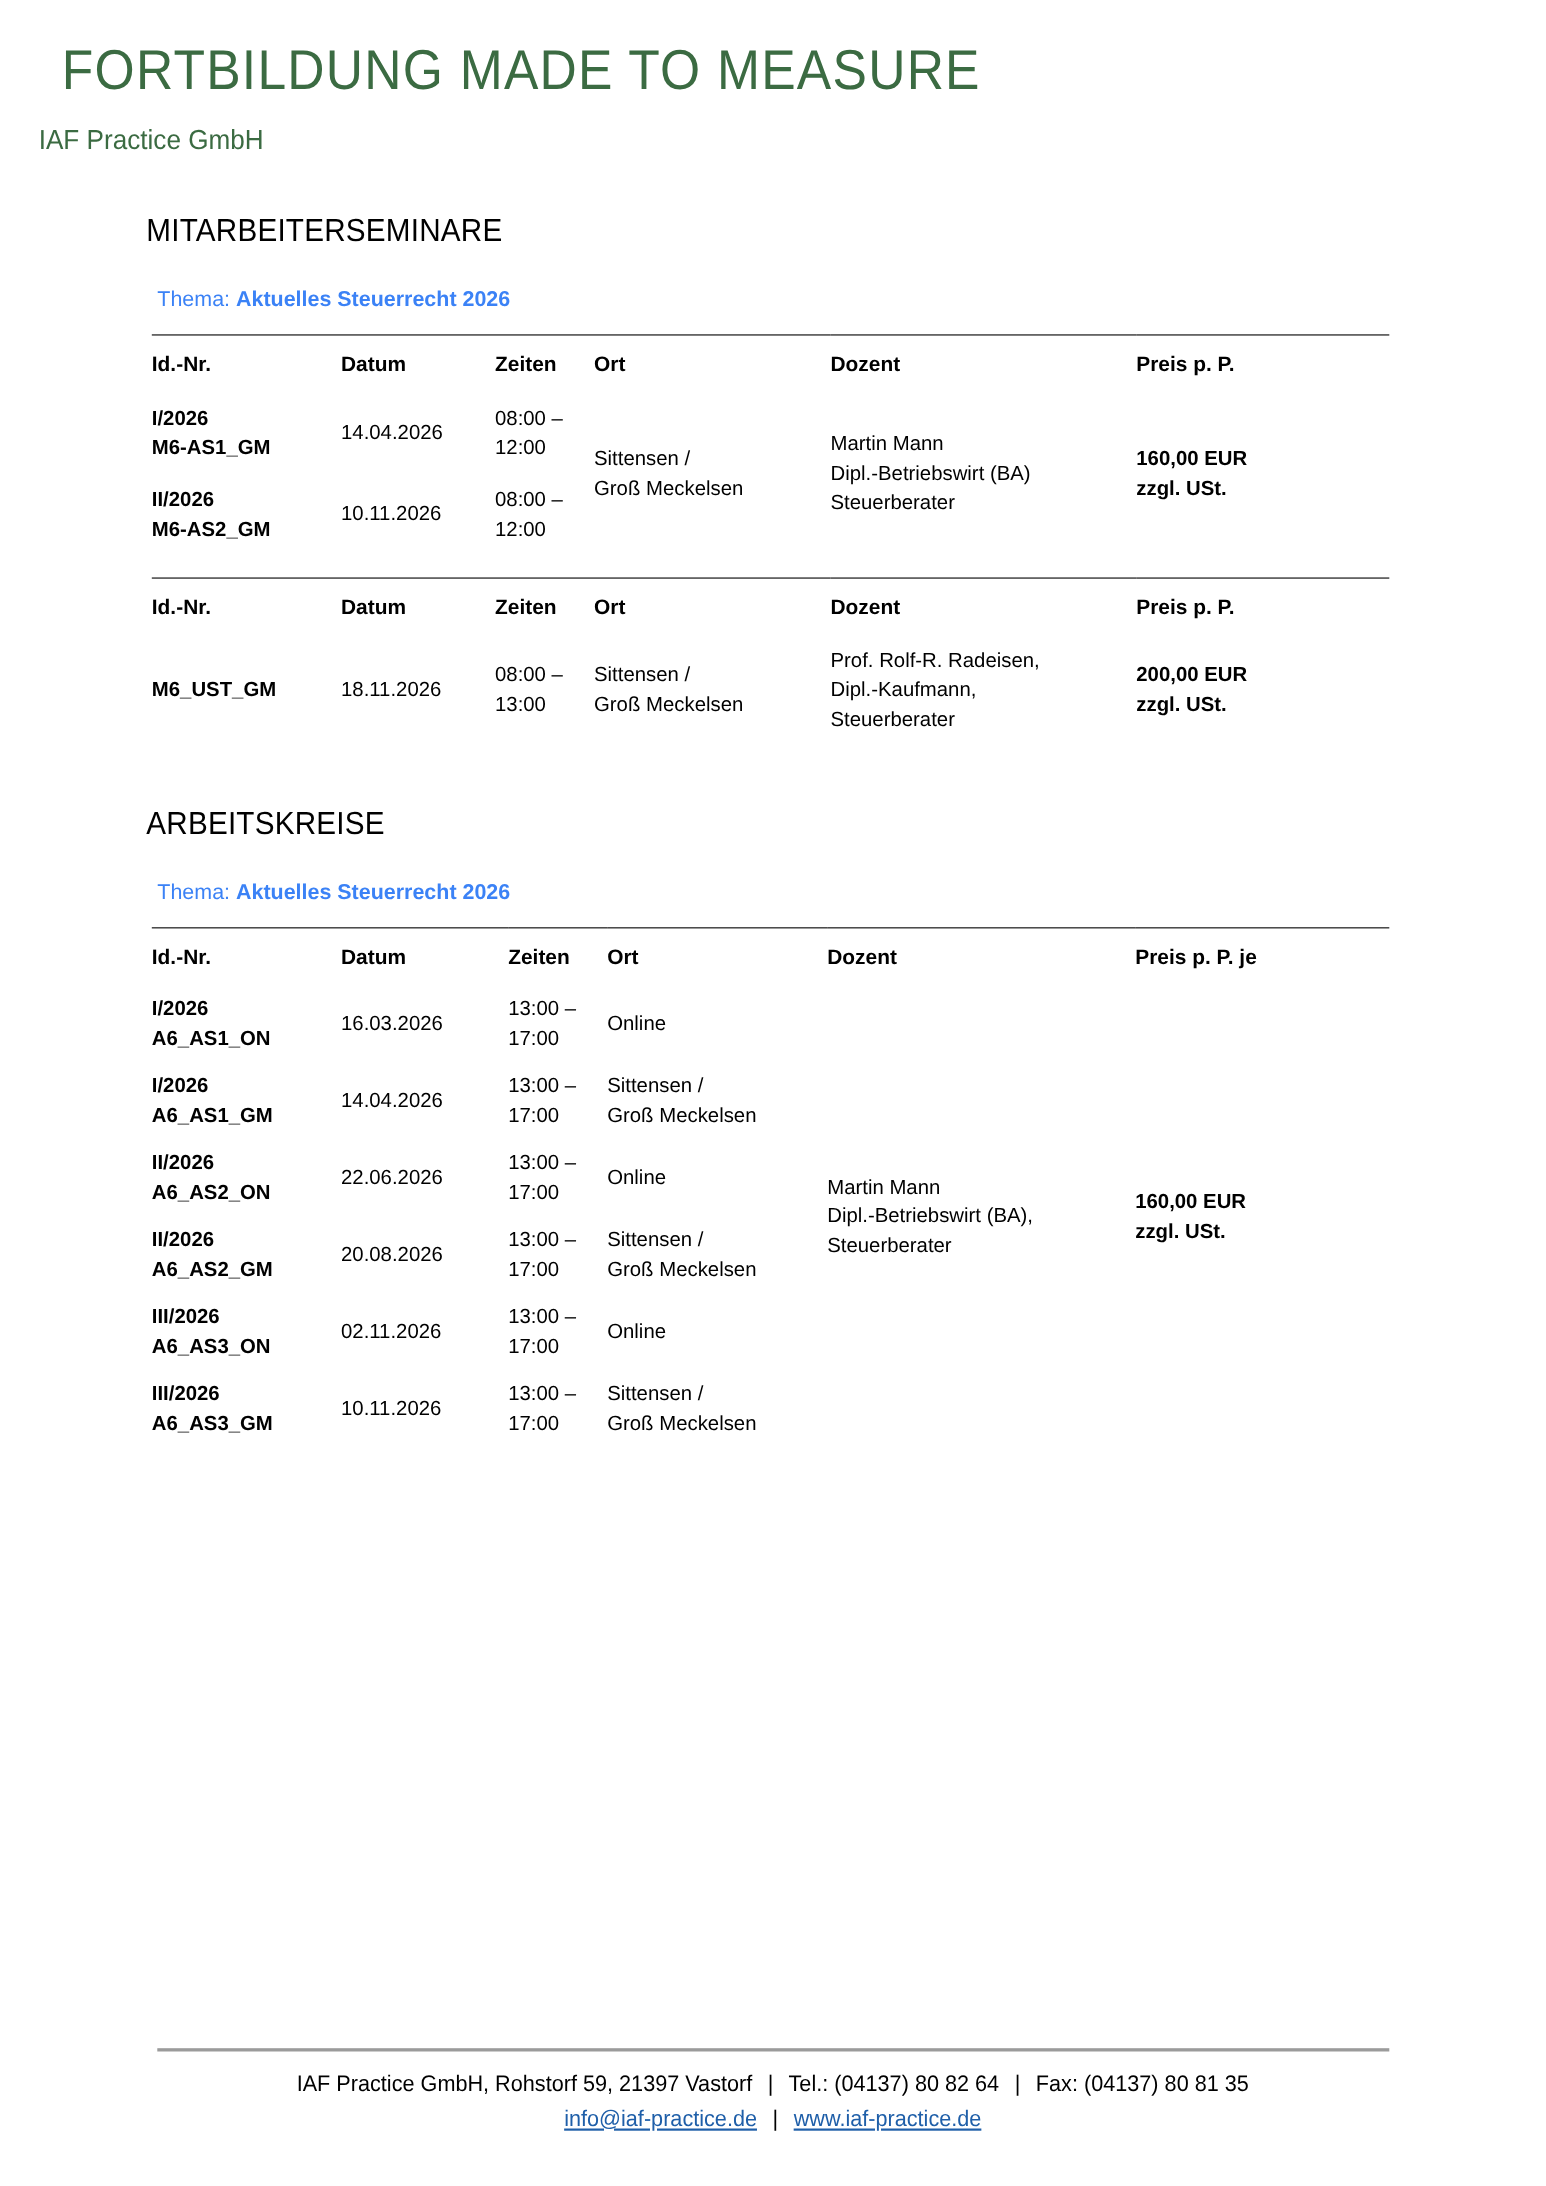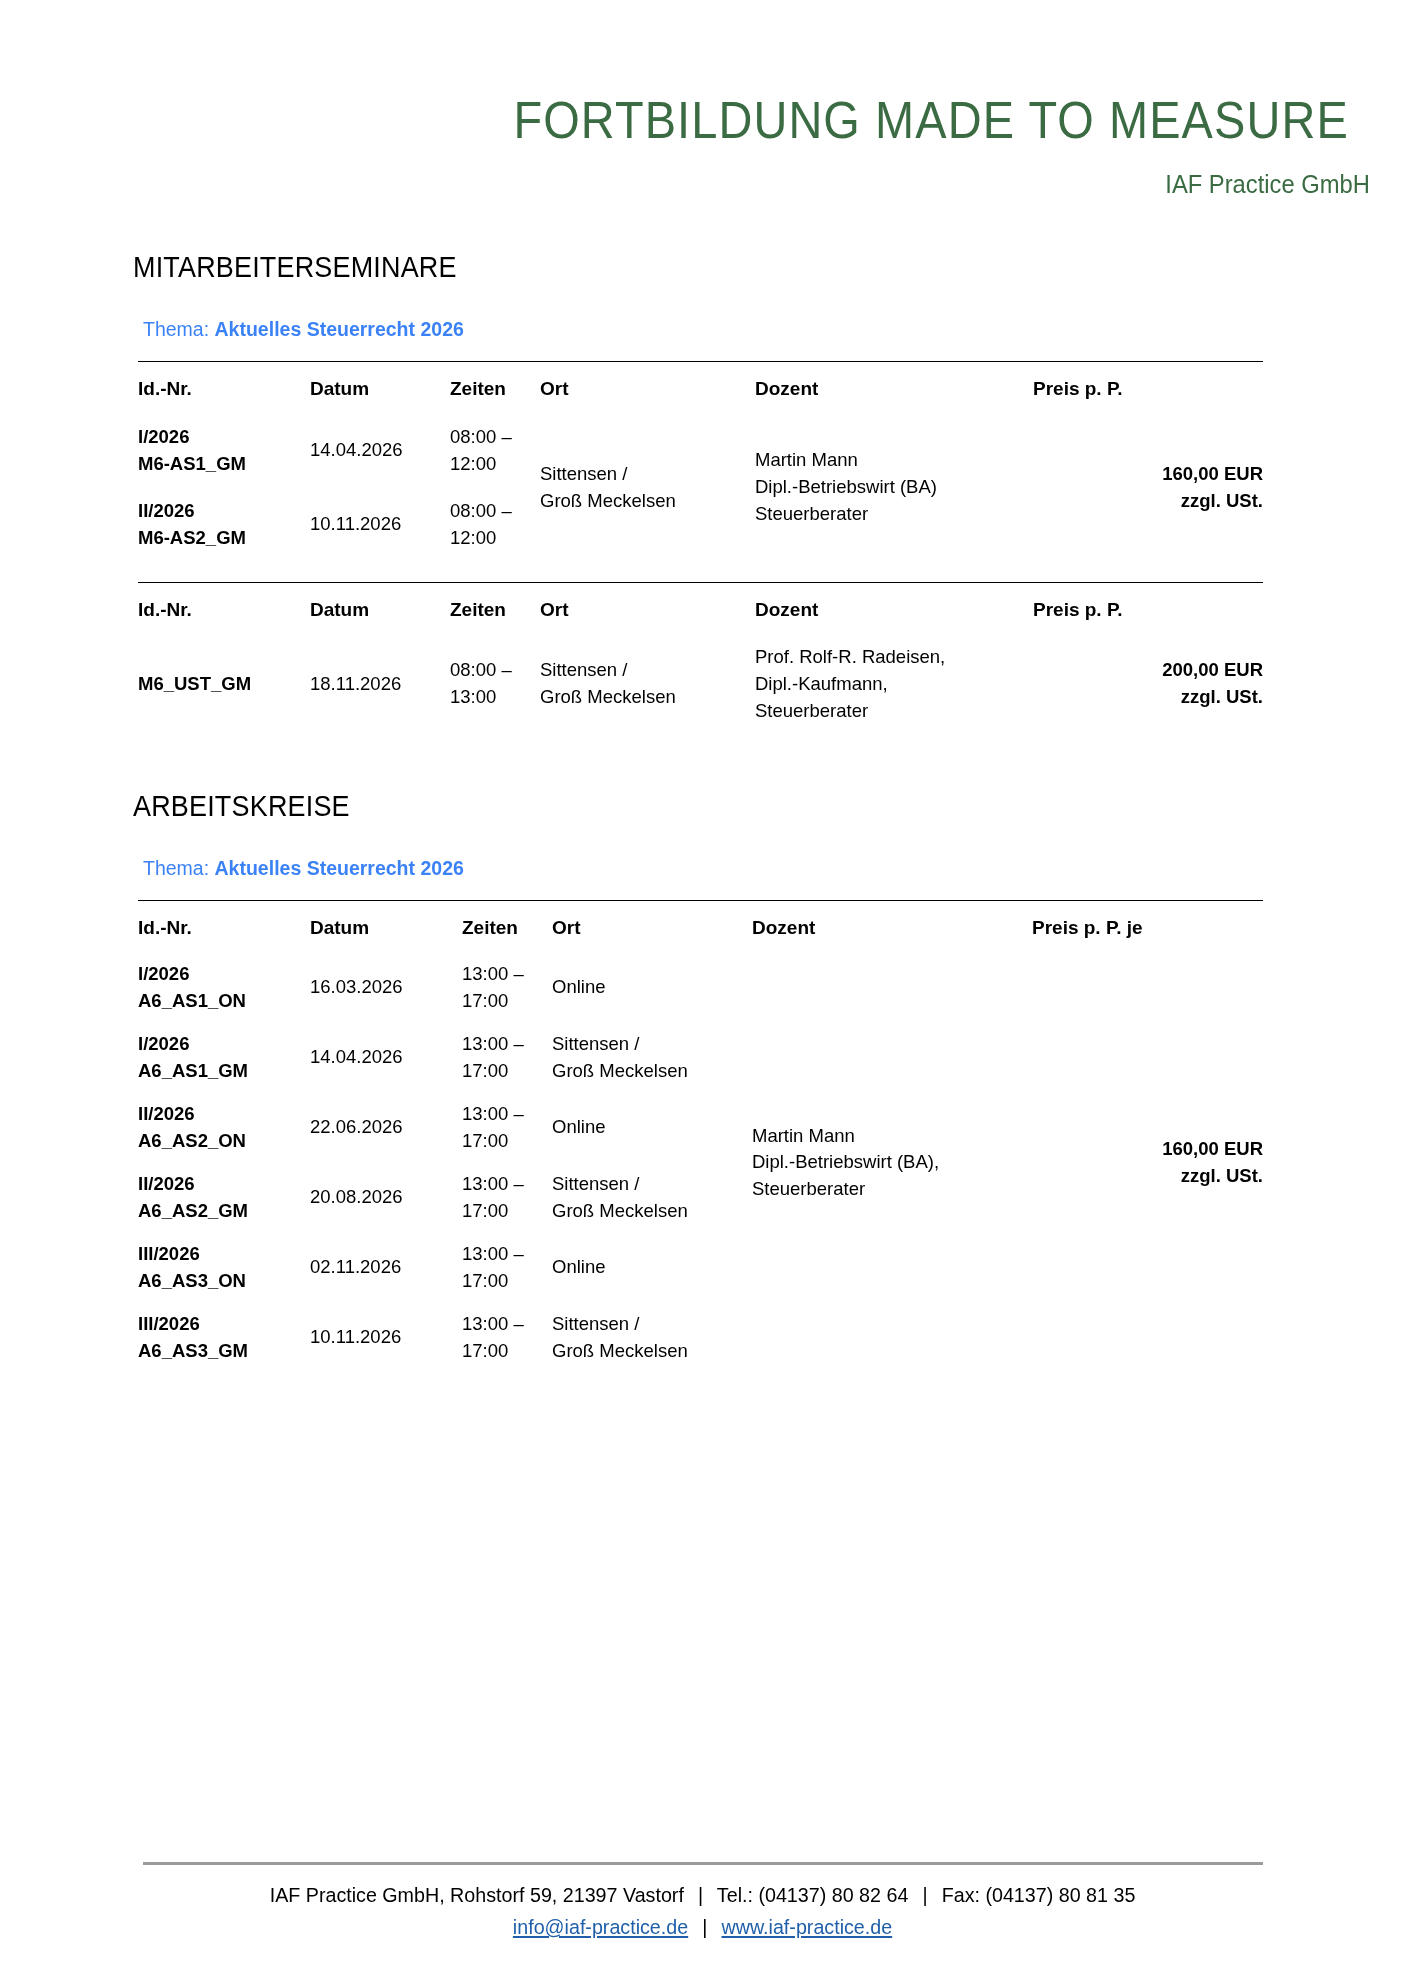--- a/index.html
+++ b/index.html
@@ -17,22 +17,22 @@
   }
   .page {
     position: relative;
     width: 1405px;
     height: 1987px;
     box-sizing: border-box;
   }
 
   
   .doc-header {
-    padding-top: 93px;
-    text-align: right;
+    padding-top: 36px;
+    text-align: left;
   }
   .doc-title {
     color: #3b6b42;
     font-size: 51px;
     font-weight: 400;
     letter-spacing: 1.2px;
     line-height: 1.1;
     font-family: "Liberation Sans", sans-serif;
     transform: scaleX(0.92);
   }
@@ -91,21 +91,21 @@
     padding-top: 13px;
     padding-bottom: 11px;
     font-size: 19px;
   }
   td.idnr { padding-top: 14px; padding-bottom: 14px; }
   .idnr-top { font-weight: 700; display: block; }
   .idnr-bottom { font-weight: 700; display: block; }
   .time-line { display: block; }
   .place-line { display: block; }
   .doz-line { display: block; }
-  .price-line { display: block; font-weight: 700; text-align: right; }
+  .price-line { display: block; font-weight: 700; }
   td.price { font-weight: 700; }
   .cell-pad { padding: 16px 0; }
 
   
   .c-id    { width: 172px; }
   .c-date  { width: 140px; }
   .c-time  { width: 90px; }
   .c-place { width: 215px; }
   .c-doz   { width: 278px; }
   .c-price { width: 230px; }

